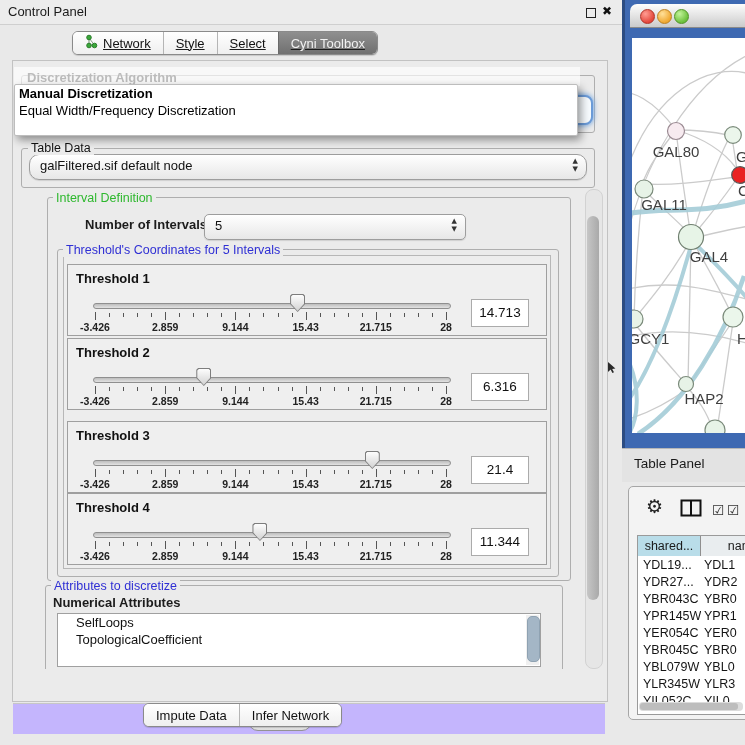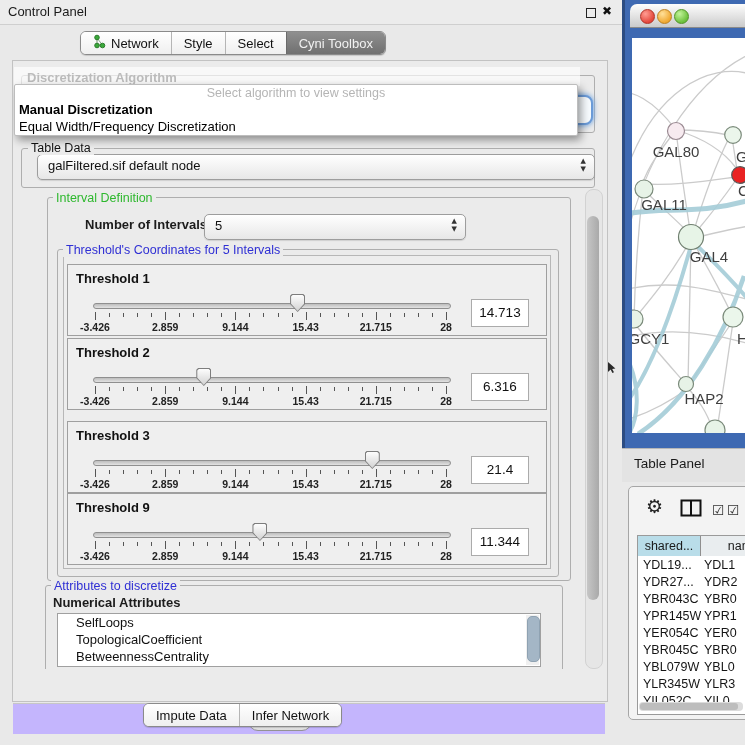--- a/index.html
+++ b/index.html
@@ -10,21 +10,21 @@
   
   #cp-titlebar{left:0;top:0;width:622px;height:24px;background:#ececec;border-bottom:1px solid #cfcfcf;}
   #cp-title{left:8px;top:4px;font-size:13px;color:#1a1a1a;}
   #float-icon{left:586px;top:8px;width:8px;height:8px;border:1.5px solid #222;}
   #close-icon{left:602px;top:4px;font-size:12px;font-weight:bold;color:#111;}
 
   .segbar{display:flex;border:1px solid #8a8a8a;border-radius:6px;overflow:hidden;background:#fff;height:22px;box-shadow:0 1px 1px rgba(0,0,0,0.15);}
   .seg{display:flex;align-items:center;gap:5px;padding:0 12px;font-size:13px;background:linear-gradient(#ffffff,#efefef);color:#111;border-left:1px solid #b5b5b5;white-space:nowrap;}
   .seg:first-child{border-left:none;}
   .seg.sel{background:linear-gradient(#8f8f8f,#707070);color:#f1f1f1;border-left-color:#6a6a6a;}
-  #top-tabs{left:80px;top:31px;}
+  #top-tabs{left:72px;top:31px;text-decoration:underline;}
   #bottom-tabs{left:143px;top:703px;}
 
   #inner-panel{left:12px;top:60px;width:594px;height:640px;background:#ebebeb;border:1px solid #c2c2c2;}
   #scroll-area{position:absolute;left:0;top:0;width:592px;height:608px;overflow:hidden;}
   #apply-bar{position:absolute;left:0;top:642px;width:592px;height:30px;border-top:1px solid #c6c6c6;background:#c4b5fd;}
 
   
   .group{position:absolute;border:1px solid #aeaeae;border-radius:3px;}
   .gtitle{position:absolute;font-size:12.5px;background:#ebebeb;padding:0 3px;white-space:nowrap;z-index:2;}
   .gtitle.green{color:#2eb82e;}
@@ -135,30 +135,29 @@
     </div>
 
   <div id="inner-panel" class="abs">
     <div id="scroll-area">
 
       <div class="group" style="left:8px;top:14px;width:572px;height:56px;"></div>
       <div id="ghost-label" class="abs">Discretization Algorithm</div>
       <div id="combo-ring" class="abs"></div>
       <div id="veil" class="abs"></div>
       <div id="algo-popup" class="abs">
-        <div id="popup-hint">Select algorithm to view settings</div>
         <div id="popup-options">
             <div class="popup-option bold">Manual Discretization</div>
             <div class="popup-option">Equal Width/Frequency Discretization</div>
           </div>
       </div>
 
       <div class="gtitle" style="left:15px;top:80px;color:#111;">Table Data</div>
       <div class="group" style="left:8px;top:87px;width:572px;height:38px;"></div>
-      <div class="combo" style="left:24px;top:93px;width:556px;height:24px;">
+      <div class="combo" style="left:16px;top:93px;width:556px;height:24px;border-radius:10px;">
         <span class="val">galFiltered.sif default node</span>
         <span class="stepper">
             <span>▲</span>
             <span>▼</span>
           </span>
       </div>
 
       <div class="gtitle green" style="left:40px;top:130px;">Interval Definition</div>
       <div class="group" style="left:34px;top:136px;width:522px;height:382px;"></div>
       <div class="abs" style="left:72px;top:156px;font-weight:bold;font-size:13px;">Number of Intervals</div>
@@ -299,21 +298,21 @@
               <span class="tick-lab" style="left: 207.6px;">15.43</span>
               <span class="tick-lab" style="left: 277.8px;">21.715</span>
               <span class="tick-lab" style="left: 348px;">28</span>
             </div>
             <div class="thumb" style="left: 296.784px;">
               <div class="thumb-in"></div>
             </div>
             <div class="th-value">21.4</div>
           </div>
           <div class="th-row" style="top: 237px;">
-            <div class="th-label">Threshold 9</div>
+            <div class="th-label">Threshold 4</div>
             <div class="track"></div>
             <div class="ticks">
               <div class="tick major" style="left: 27px;"></div>
               <div class="tick minor" style="left: 41.04px;"></div>
               <div class="tick minor" style="left: 55.08px;"></div>
               <div class="tick minor" style="left: 69.12px;"></div>
               <div class="tick minor" style="left: 83.16px;"></div>
               <div class="tick major" style="left: 97.2px;"></div>
               <div class="tick minor" style="left: 111.24px;"></div>
               <div class="tick minor" style="left: 125.28px;"></div>
@@ -351,21 +350,20 @@
           </div>
         </div>
 
       <div class="gtitle blue" style="left:38px;top:518px;">Attributes to discretize</div>
       <div class="group" style="left:32px;top:524px;width:516px;height:110px;"></div>
       <div class="abs" style="left:40px;top:534px;font-weight:bold;font-size:13px;">Numerical Attributes</div>
       <div id="attr-list">
         <div id="attr-items">
             <div class="attr-item">SelfLoops</div>
             <div class="attr-item">TopologicalCoefficient</div>
-            <div class="attr-item">BetweennessCentrality</div>
           </div>
         <div id="attr-scroll">
             <div id="attr-thumb"></div>
           </div>
       </div>
 
       <div id="main-scroll">
           <div id="main-thumb"></div>
         </div>
     </div>

